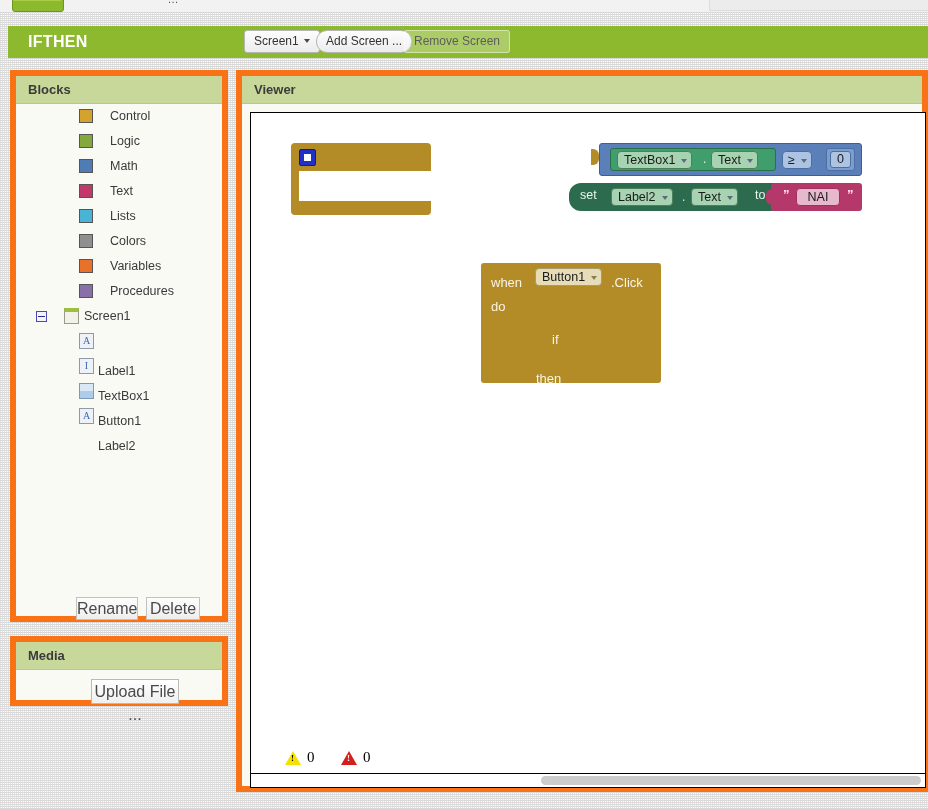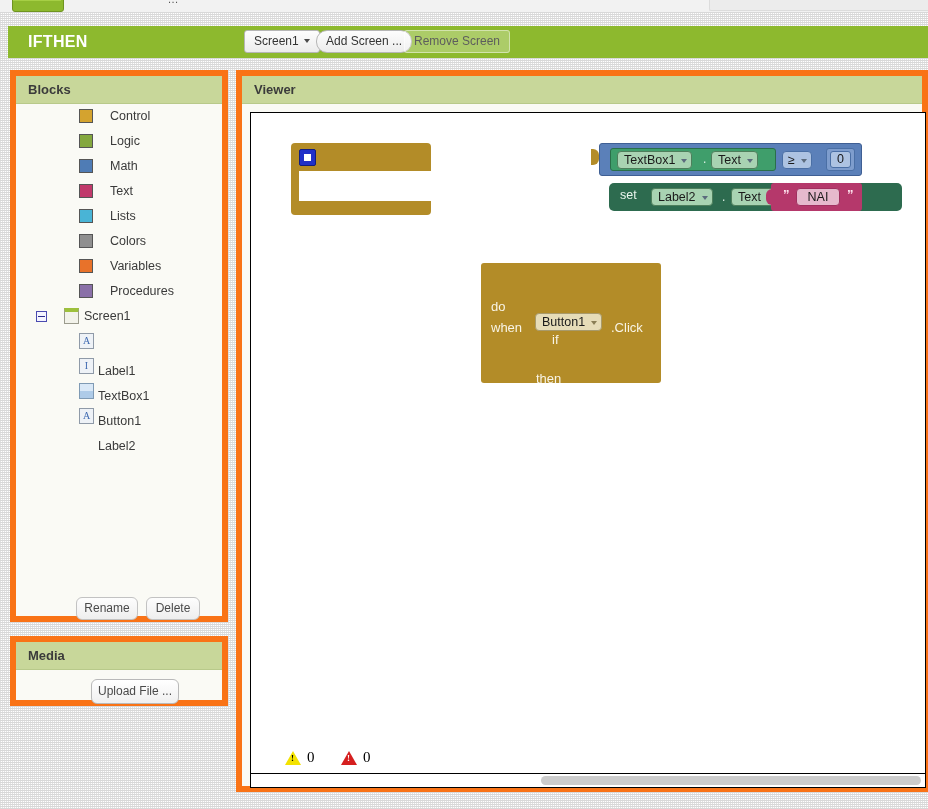--- a/index.html
+++ b/index.html
@@ -207,22 +207,22 @@
   }
   .comp-lbl { left: 82px !important; margin-top: 30px; }
 
   
   .sb-btn {
     position: absolute;
     box-sizing: border-box;
     height: 23px;
     background: linear-gradient(#fdfdfd, #eeeeee);
     border: 1px solid #c2c2c2;
-    border-radius: 6px;
-    font-size: 12px;
+    border-radius: 0;
+    font-size: 16px;
     color: #4a4a4a;
     line-height: 21px;
     text-align: center;
     cursor: pointer;
   }
   #btn-rename { left: 60px; top: 521px; width: 62px; }
   #btn-delete { left: 130px; top: 521px; width: 54px; }
   #btn-upload { left: 75px; top: 37px; width: 88px; height: 25px; line-height: 23px;
                 background: linear-gradient(#ffffff, #f0f0f0); border: 1px solid #b9b9b9; }
 
@@ -243,21 +243,20 @@
     left: 230px; top: 150px;
     width: 180px; height: 118px;
     background: #b38c28;
     border-radius: 3px;
   }
   .when-row {
     position: absolute; left: 0; top: 0;
     width: 180px; height: 28px;
     font-size: 13px; color: #f6f2e4;
     line-height: 28px;
-    margin-top: 45px;
   }
   .kw { position: absolute; font-size: 13px; color: #f8f4e6; }
   .dd {
     position: absolute;
     box-sizing: border-box;
     height: 18px;
     border-radius: 4px;
     font-size: 12.5px;
     line-height: 16px;
     padding: 0 16px 0 6px;
@@ -363,22 +362,21 @@
     line-height: 15px;
     color: #17181a;
   }
 
   
   .blk-set {
     position: absolute;
     left: 318px; top: 70px;
     width: 293px; height: 28px;
     background: #2d6b4f;
-    border-radius: 5px;
-    margin-left: 40px;
+    border-radius: 12px;
   }
   .blk-text-str {
     position: absolute;
     left: 520px; top: 70px;
     width: 91px; height: 28px;
     background: #b5386b;
     border-radius: 3px;
   }
   .str-field {
     position: absolute;

